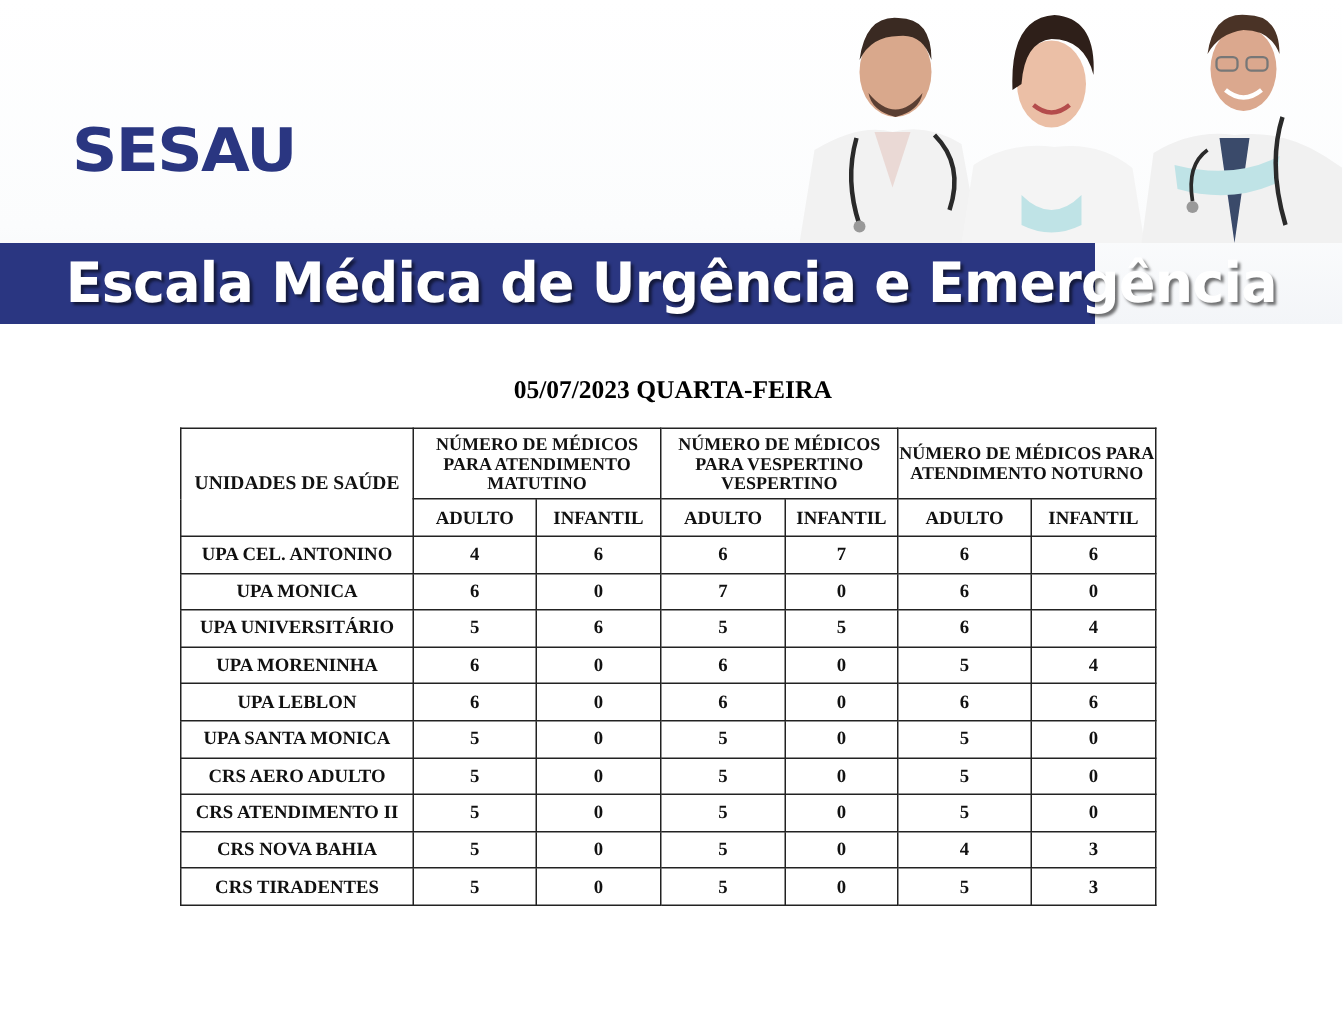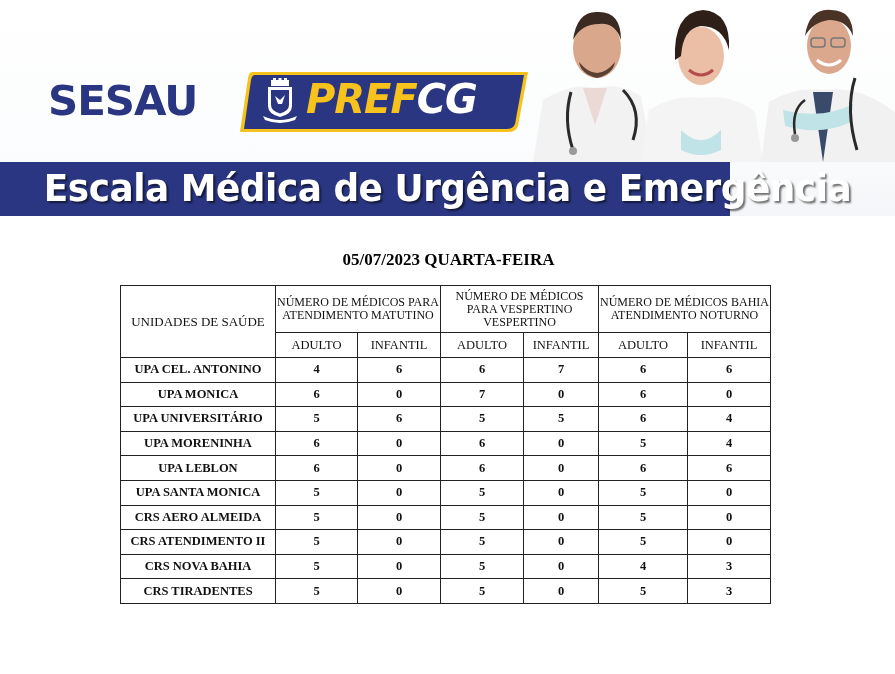--- a/index.html
+++ b/index.html
@@ -11,54 +11,33 @@
   .pref-text { position:absolute; left:68px; top:6px; font-family:"DejaVu Sans", sans-serif; font-weight:bold; font-style:italic; font-size:40px; letter-spacing:-1px; }
   .pref-text .p1 { color:#f7c21b; }
   .pref-text .p2 { color:#ffffff; }
   .crest { position:absolute; left:22px; top:8px; width:40px; height:46px; }
   .doctors { position:absolute; left:533px; top:0; width:362px; height:162px; }
   .title-bar { position:absolute; left:0; top:162px; width:730px; height:54px; background:#2a3681; }
   .title-text { position:absolute; left:0; top:0; width:895px; height:54px; line-height:54px; text-align:center; color:#ffffff; font-family:"DejaVu Sans", sans-serif; font-weight:bold; font-size:37px; letter-spacing:-0.5px; text-shadow:2px 2px 2px rgba(0,0,0,0.55); transform:scaleX(0.97); }
   .date { position:absolute; left:0; top:250px; width:897px; text-align:center; font-weight:bold; font-size:17px; color:#000; }
   table.sched { position:absolute; left:120px; top:285px; border-collapse:collapse; font-weight:bold; color:#111; font-size:12px; }
   table.sched td, table.sched th { border:1px solid #222; padding:0; text-align:center; vertical-align:middle; }
-  table.sched th { font-weight:normal;margin-top:48px; }
+  table.sched th { font-weight:bold;margin-top:48px; }
   .h-group { height:46px; line-height:13px; font-size:12px; }
   .h-sub { height:24px; font-size:12.5px; }
   .h-unit { font-size:13px; }
   table.sched tbody td { height:23.6px; font-size:12.5px; }
   .c0 { width:155px; } .c1 { width:82px; } .c2 { width:83px; } .c3 { width:83px; } .c4 { width:75px; } .c5 { width:89px; } .c6 { width:83px; }
 </style>
 </head>
 <body>
 
 <div class="banner">
   <div class="sesau">SESAU</div>
 
-  <div class="pref-badge">
-    <svg width="292" height="64" viewBox="0 0 292 64">
-      <path d="M14 2 L290 2 L280 56 Q278 62 270 62 L2 62 L10 8 Q11 2 14 2 Z" fill="#f7c21b"></path>
-      <path d="M17 5 L286 5 L277 54 Q275 59 269 59 L6 59 L13 10 Q14 5 17 5 Z" fill="#2a3681"></path>
-    </svg>
-    <div class="crest">
-      <svg width="40" height="46" viewBox="0 0 40 46">
-        <rect x="11" y="2" width="18" height="6" fill="#ffffff"></rect>
-        <rect x="13" y="0" width="3" height="3" fill="#ffffff"></rect>
-        <rect x="18.5" y="0" width="3" height="3" fill="#ffffff"></rect>
-        <rect x="24" y="0" width="3" height="3" fill="#ffffff"></rect>
-        <path d="M8 9 L32 9 L32 28 Q32 36 20 39 Q8 36 8 28 Z" fill="#ffffff"></path>
-        <path d="M11 12 L29 12 L29 27 Q29 33 20 35.5 Q11 33 11 27 Z" fill="#2a3681"></path>
-        <path d="M15 18 L20 22 L25 17 L22 26 L18 26 Z" fill="#ffffff"></path>
-        <path d="M3 38 Q20 46 37 38 L35 42 Q20 48 5 42 Z" fill="#ffffff"></path>
-      </svg>
-    </div>
-    <div class="pref-text">
-      <span class="p1">PREF</span><span class="p2">CG</span>
-    </div>
-  </div>
 
   <div class="doctors">
     <svg width="362" height="162" viewBox="0 0 362 162">
 
       <path d="M0 162 L10 100 Q40 82 62 88 Q85 82 108 96 L120 162 Z" fill="#f2f2f2"></path>
       <path d="M50 88 L62 125 L74 88 Z" fill="#ead9d5"></path>
       <ellipse cx="64" cy="48" rx="24" ry="30" fill="#d9a88c"></ellipse>
       <path d="M40 40 Q44 10 66 12 Q88 12 88 40 Q82 22 66 24 Q48 24 40 40 Z" fill="#3a2a22"></path>
       <path d="M46 62 Q64 84 82 62 Q80 74 64 78 Q48 74 46 62 Z" fill="#5a3f33"></path>
       <path d="M38 92 Q30 120 40 150" stroke="#2a2a2a" stroke-width="3" fill="none"></path>
@@ -100,21 +79,21 @@
       <col class="c3">
       <col class="c4">
       <col class="c5">
       <col class="c6">
   </colgroup>
   <thead>
     <tr>
       <th rowspan="2" class="h-unit">UNIDADES DE SAÚDE</th>
       <th colspan="2" class="h-group">NÚMERO DE MÉDICOS PARA ATENDIMENTO MATUTINO</th>
       <th colspan="2" class="h-group">NÚMERO DE MÉDICOS PARA VESPERTINO VESPERTINO</th>
-      <th colspan="2" class="h-group">NÚMERO DE MÉDICOS BAHIA ATENDIMENTO NOTURNO</th>
+      <th colspan="2" class="h-group">NÚMERO DE MÉDICOS PARA ATENDIMENTO NOTURNO</th>
     </tr>
     <tr>
       <th class="h-sub">ADULTO</th>
       <th class="h-sub">INFANTIL</th>
       <th class="h-sub">ADULTO</th>
       <th class="h-sub">INFANTIL</th>
       <th class="h-sub">ADULTO</th>
       <th class="h-sub">INFANTIL</th>
     </tr>
   </thead>
@@ -167,21 +146,21 @@
     <tr>
       <td>UPA SANTA MONICA</td>
       <td>5</td>
       <td>0</td>
       <td>5</td>
       <td>0</td>
       <td>5</td>
       <td>0</td>
     </tr>
     <tr>
-      <td>CRS AERO ALMEIDA</td>
+      <td>CRS AERO ADULTO</td>
       <td>5</td>
       <td>0</td>
       <td>5</td>
       <td>0</td>
       <td>5</td>
       <td>0</td>
     </tr>
     <tr>
       <td>CRS ATENDIMENTO II</td>
       <td>5</td>

